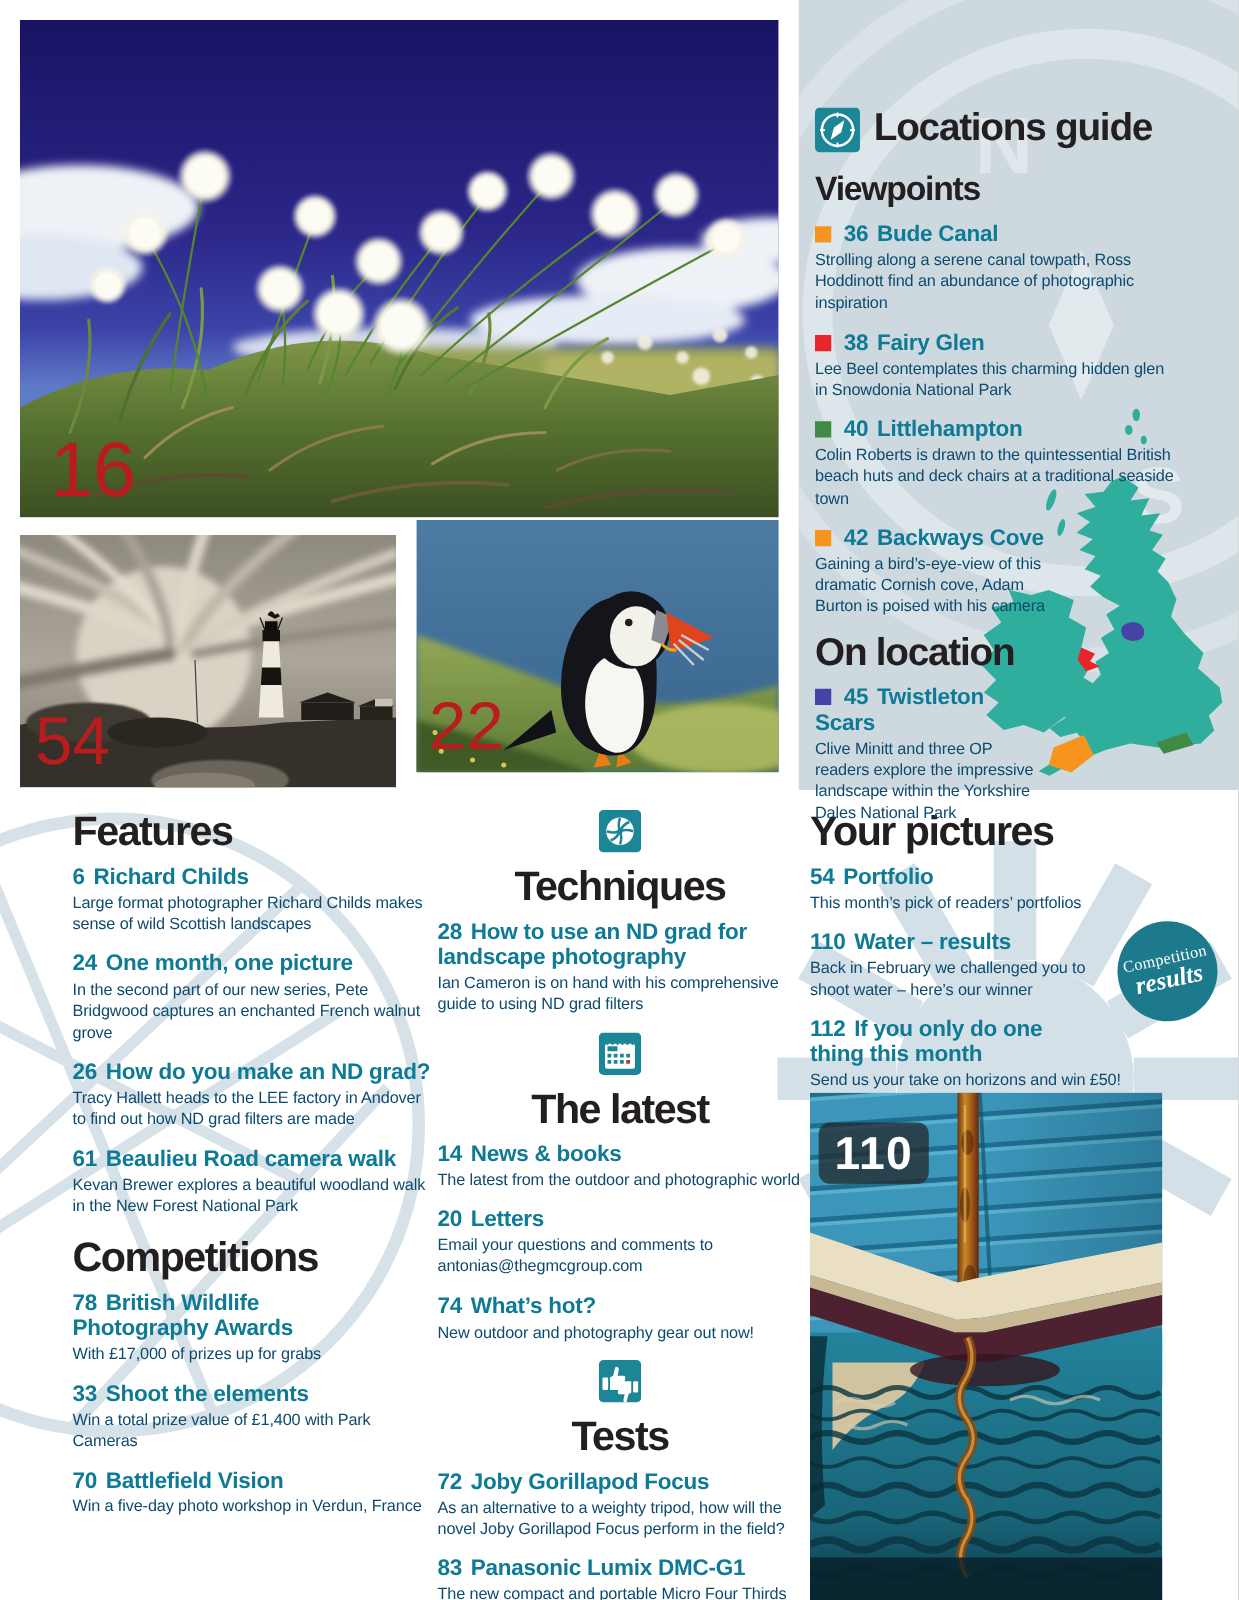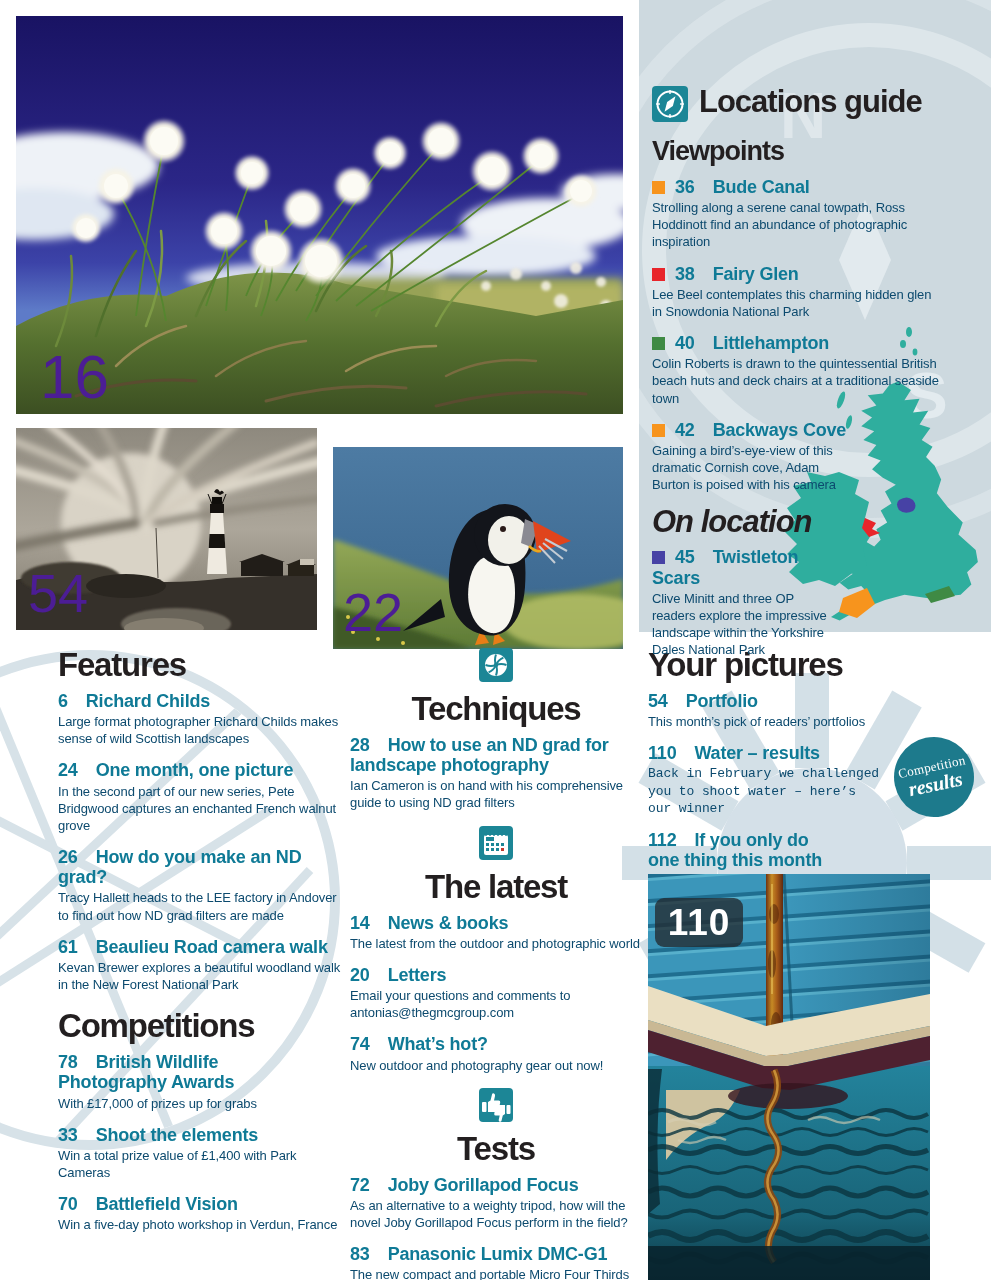--- a/index.html
+++ b/index.html
@@ -1,39 +1,39 @@
 <!DOCTYPE html>
 <html><head>
 <meta charset="utf-8">
 <title>Magazine contents page</title>
 <style>
   html,body{margin:0;padding:0;background:#9a9a9a;}
   .page{position:relative;width:991px;height:1280px;background:#ffffff;overflow:hidden;
         font-family:"Liberation Sans",sans-serif;color:#3f3f41;}
   .photo{position:absolute;overflow:hidden;}
   .photo svg{display:block;}
-  .pagenum{position:absolute;color:#4c1d95;font-weight:400;line-height:1;letter-spacing:0;}
+  .pagenum{position:absolute;color:#b91c1c;font-weight:400;line-height:1;letter-spacing:0;}
   .pagenum.big{font-size:62px;}
   .pagenum.mid{font-size:54px;}
   .badge110{position:absolute;left:7px;top:24px;width:88px;height:49px;border-radius:9px;
         background:rgba(35,42,48,.78);color:#fff;font-size:37px;font-weight:bold;
         display:flex;align-items:center;justify-content:center;letter-spacing:1px;}
   
   .panel{position:absolute;left:639px;top:0;width:352px;height:632px;background:#cdd9df;}
   .panel-wm{position:absolute;inset:0;z-index:0;}
   .panel-content{position:absolute;left:13px;top:86px;width:330px;z-index:2;}
   .uk-map{position:absolute;right:2px;top:322px;z-index:1;}
   .loc-h1{display:flex;align-items:flex-start;gap:11px;margin:0 0 16px 0;}
   .loc-h1 h1{font-size:31px;font-weight:bold;color:#231f20;letter-spacing:-1px;margin:0;line-height:1;}
   .sub-h{font-size:27px;font-weight:bold;color:#231f20;letter-spacing:-1px;margin:0 0 12px 0;line-height:1;}
-  .onloc-h{font-size:31px;font-weight:bold;color:#231f20;letter-spacing:-1px;margin:4px 0 10px 0;line-height:1;font-style:italic;}
+  .onloc-h{font-size:31px;font-weight:bold;color:#231f20;letter-spacing:-1px;margin:4px 0 10px 0;line-height:1;}
   
   .entry{margin:0 0 13px 0;}
   .e-title{font-size:18px;font-weight:bold;color:#0f7a96;letter-spacing:-0.2px;line-height:1.12;margin:0 0 2px 0;}
-  .e-num{margin-right:18px;}
+  .e-num{margin-right:7px;}
   .e-desc{font-size:13px;color:#0c4a6e;line-height:1.32;margin:0;letter-spacing:-0.1px;}
   .marker{display:inline-block;width:13px;height:13px;margin-right:10px;position:relative;top:1px;}
   .w290{width:290px;} .w205{width:205px;} .w185{width:185px;} .w240{width:240px;} .w190{width:190px;}
   
   .col{position:absolute;z-index:1;}
   .col-feat{left:58px;top:648px;width:292px;}
   .col-tech{left:350px;top:648px;width:292px;}
   .col-pics{left:648px;top:648px;width:310px;}
   .h-big{font-size:33px;font-weight:bold;color:#231f20;letter-spacing:-1.2px;margin:0 0 10px 0;line-height:1;}
   .sec-head{display:flex;align-items:center;gap:10px;margin:14px 0 10px 0;flex-direction:column;}
@@ -311,21 +311,21 @@
       <rect x="225" y="134" width="42" height="14" fill="#211d18"></rect>
       <polygon points="270,137 285,131 300,137" fill="#272219"></polygon>
       <rect x="272" y="137" width="26" height="11" fill="#272219"></rect>
       <rect x="284" y="131" width="14" height="6" fill="#c9c2b4"></rect>
       <ellipse cx="160" cy="196" rx="55" ry="16" fill="#6b655a" filter="url(#lhB2)"></ellipse>
       <ellipse cx="148" cy="200" rx="40" ry="10" fill="#857e70"></ellipse>
     </svg>
     <div class="pagenum mid" style="left:12px;top:138px;">54</div>
   </div>
 
-  <div class="photo" style="left:333px;top:447px;width:336px;height:202px;">
+  <div class="photo" style="left:333px;top:416px;width:336px;height:202px;">
     <svg viewBox="0 0 290 202" width="290" height="202">
       <defs>
         <linearGradient id="pfSky" x1="0" y1="0" x2="0" y2="1">
           <stop offset="0" stop-color="#4d7ba3"></stop>
             <stop offset="1" stop-color="#38648c"></stop>
         </linearGradient>
         <linearGradient id="pfGrass" x1="0" y1="0" x2="0" y2="1">
           <stop offset="0" stop-color="#93a857"></stop>
             <stop offset="1" stop-color="#5c7a35"></stop>
         </linearGradient>
@@ -520,21 +520,21 @@
   </div>
 
   <div class="col col-pics">
     <h2 class="h-big">Your pictures</h2>
     <div class="entry">
       <h3 class="e-title"><span class="e-num">54</span><span>Portfolio</span></h3>
       <p class="e-desc">This month’s pick of readers’ portfolios</p>
     </div>
     <div class="entry">
       <h3 class="e-title"><span class="e-num">110</span><span>Water – results</span></h3>
-      <p class="e-desc" style="width:235px;font-family:Liberation Mono, monospace;">Back in February we challenged you to shoot water – here’s our winner</p>
+      <p class="e-desc" style="width:235px;">Back in February we challenged you to shoot water – here’s our winner</p>
     </div>
     <div class="entry">
       <h3 class="e-title w190"><span class="e-num">112</span><span>If you only do one thing this month</span></h3>
       <p class="e-desc">Send us your take on horizons and win £50!</p>
     </div>
   </div>
 
   <div class="badge">
     <span class="l1">Competition</span>
     <span class="l2">results</span>

